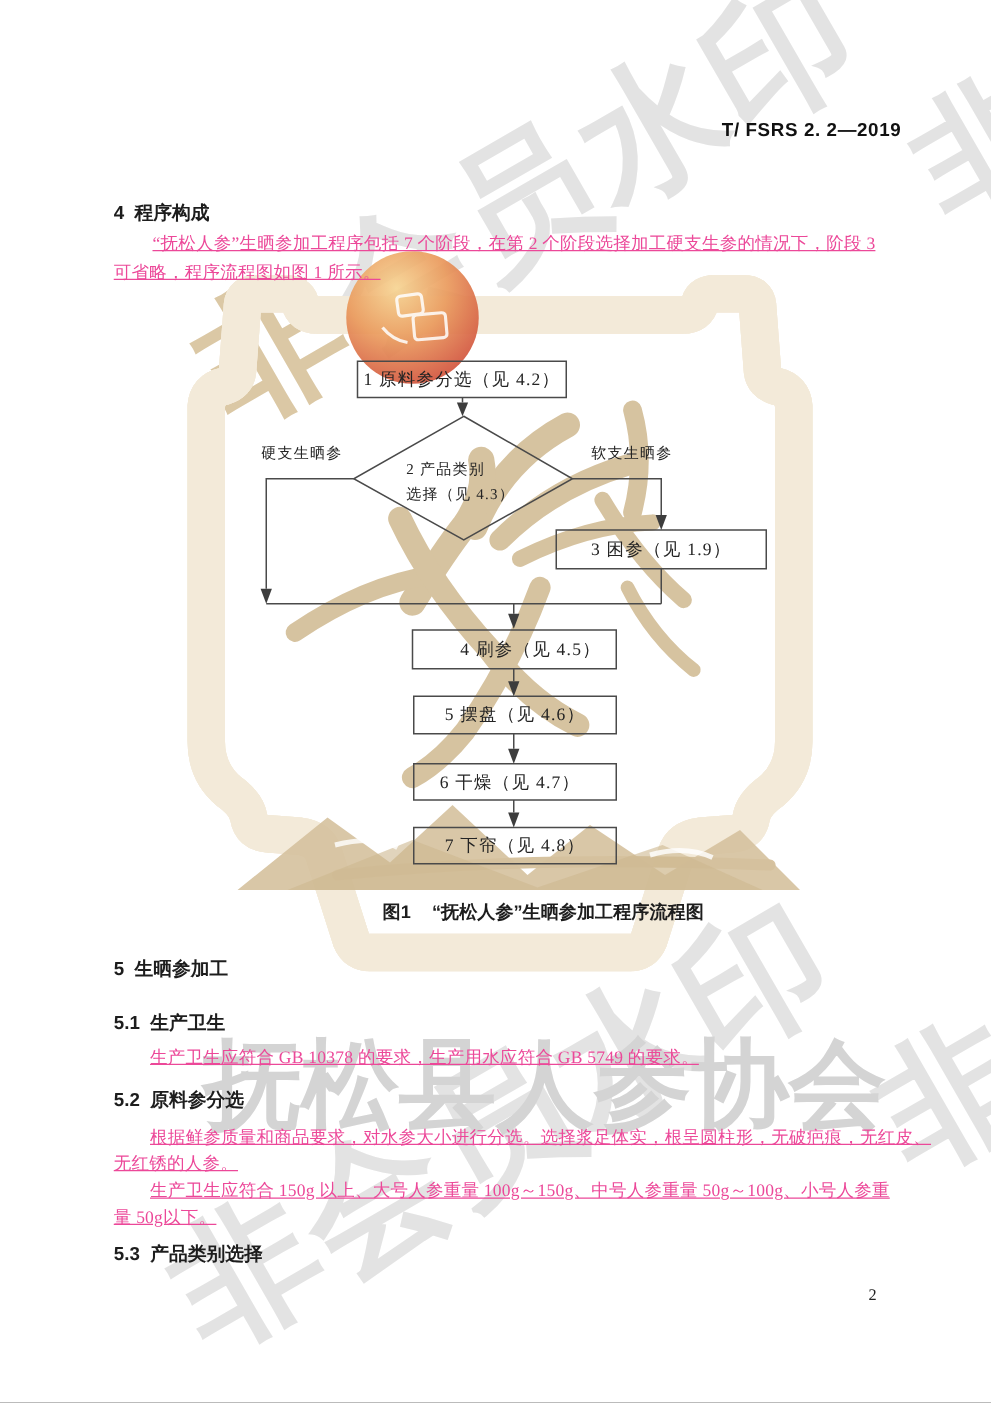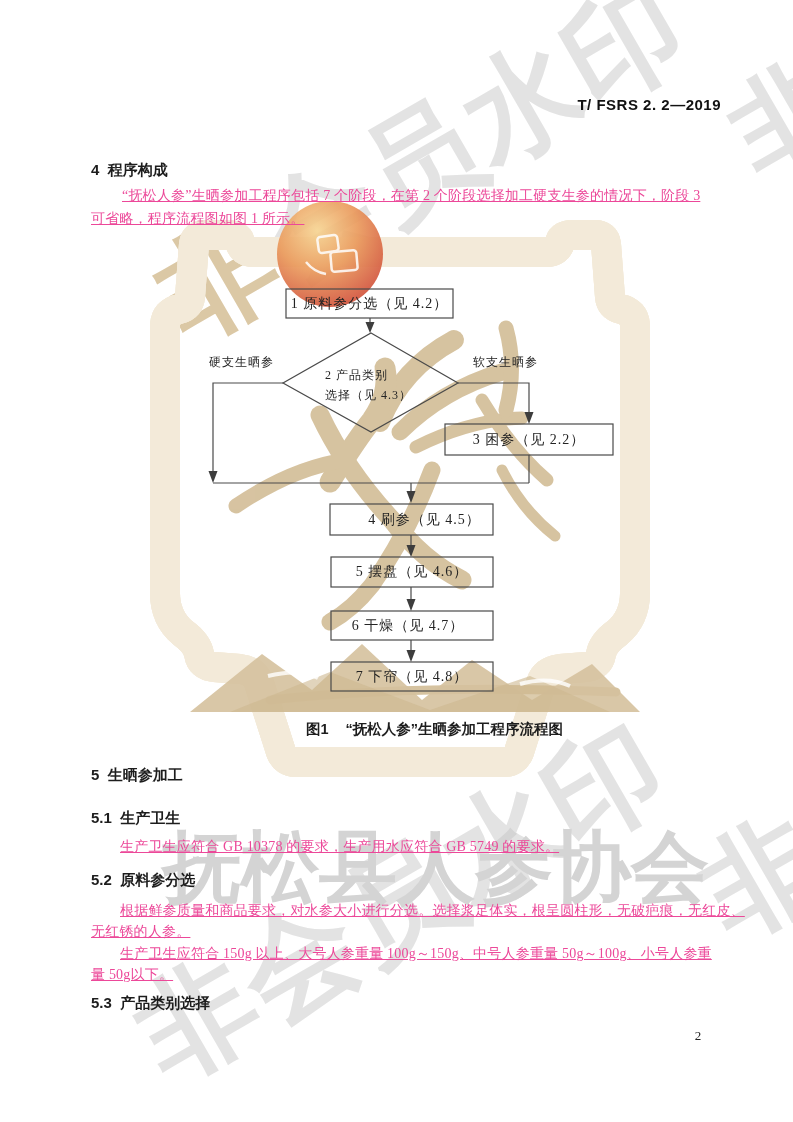--- a/index.html
+++ b/index.html
@@ -145,21 +145,21 @@
   <div class="txt serif body14" style="left:122px; top:187px;">“抚松人参”生晒参加工程序包括 7 个阶段，在第 2 个阶段选择加工硬支生参的情况下，阶段 3</div>
   <div class="txt serif body14" style="left:91px; top:210px;">可省略，程序流程图如图 1 所示。</div>
 
   <div class="fc-text serif" style="left:286px; top:289px; width:167px; height:29px;">1 原料参分选（见 4.2）</div>
 
   <div class="fc-label serif" style="left:325px; top:366px; line-height:19.5px;"><span>2 产品类别</span><br><span>选择（见 4.3）</span></div>
 
   <div class="fc-label serif" style="left:209px; top:354px;">硬支生晒参</div>
   <div class="fc-label serif" style="left:473px; top:354px;">软支生晒参</div>
 
-  <div class="fc-text serif" style="left:445px; top:424px; width:168px; height:31px;">3 困参（见 2.2）</div>
+  <div class="fc-text serif" style="left:445px; top:424px; width:168px; height:31px;">3 困参（见 1.9）</div>
   <div class="fc-text serif" style="left:330px; top:504px; width:189px; height:31px;">4 刷参（见 4.5）</div>
   <div class="fc-text serif" style="left:331px; top:557px; width:162px; height:30px;">5 摆盘（见 4.6）</div>
   <div class="fc-text serif" style="left:331px; top:611px; width:154px; height:29px;">6 干燥（见 4.7）</div>
   <div class="fc-text serif" style="left:331px; top:662px; width:162px; height:29px;">7 下帘（见 4.8）</div>
 
   <div class="txt" id="fig-caption" style="left:281px; top:720px;"><span>图1</span><span style="display:inline-block; width:17px;"></span><span>“抚松人参”生晒参加工程序流程图</span></div>
 
   <div class="txt h-sec" style="left:91px; top:766px;">5  生晒参加工</div>
 
   <div class="txt h-sec" style="left:91px; top:809px;">5.1  生产卫生</div>

